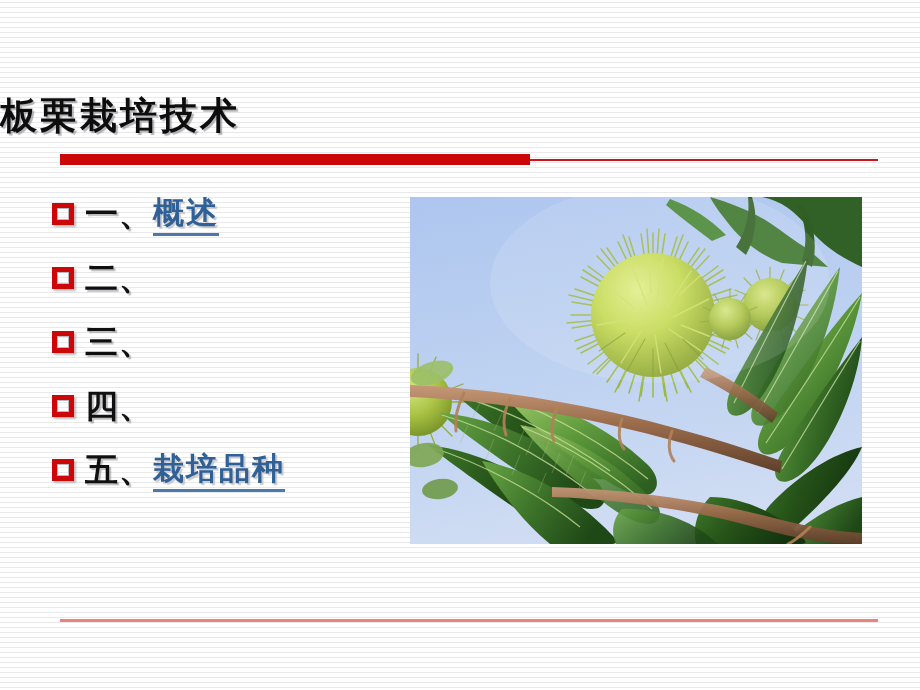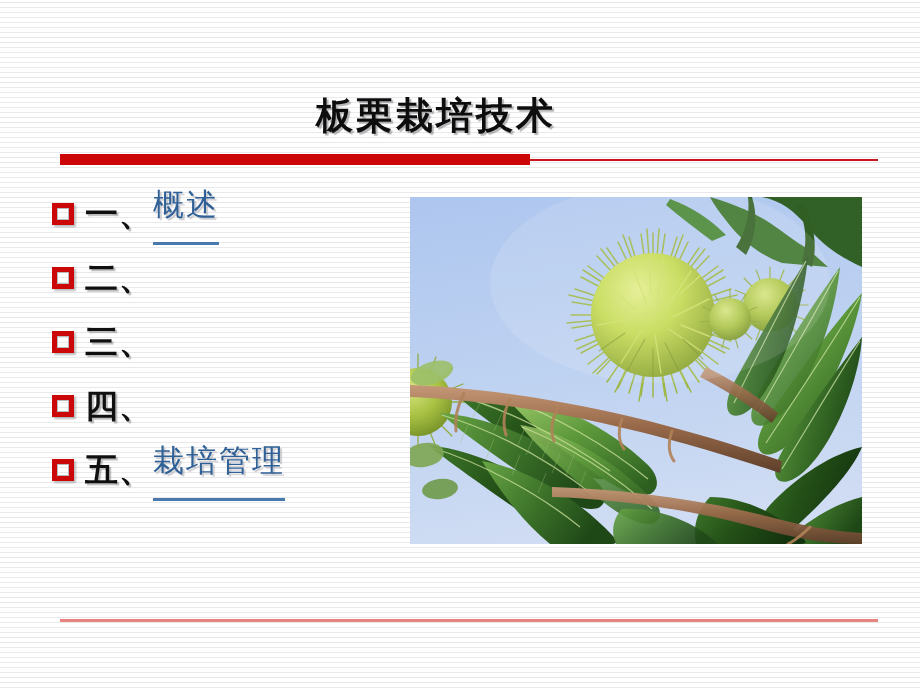--- a/index.html
+++ b/index.html
@@ -31,21 +31,20 @@
         #ffffff 5px
     );
   }
 
   
   #title-block {
     position: absolute;
     left: 0;
     top: 92px;
     width: 872px;
-    text-align: center;
   }
   #slide-title {
     display: inline-block;
     font-family: "DejaVu Serif", "Liberation Serif", serif;
     font-size: 37px;
     font-weight: bold;
     line-height: 46px;
     color: #0d0d0d;
     letter-spacing: 3px;
     text-shadow: 2px 2px 1px rgba(120,120,125,0.55);
@@ -107,27 +106,27 @@
     line-height: 40px;
     color: #101010;
     letter-spacing: 1px;
     text-shadow: 2px 2px 1px rgba(125,125,130,0.5);
   }
 
   .toc-link {
     flex: 0 0 auto;
     font-family: "DejaVu Serif", "Liberation Serif", serif;
     font-size: 31px;
-    font-weight: normal;
+    font-weight: bold;
     line-height: 40px;
     color: #2f6096;
     letter-spacing: 2px;
     text-decoration: none;
     border-bottom: 3px solid #4a7aab;
-    padding-bottom: 18px;
+    padding-bottom: 1px;
     text-shadow: 2px 2px 1px rgba(175,175,182,0.65);
     cursor: pointer;
   }
 
   
   #photo-frame {
     position: absolute;
     left: 410px;
     top: 197px;
     width: 452px;
@@ -185,21 +184,21 @@
     </li>
 
     <li class="toc-item">
       <span class="toc-bullet"></span>
       <span class="toc-number">四、</span>
     </li>
 
     <li class="toc-item">
       <span class="toc-bullet"></span>
       <span class="toc-number">五、</span>
-      <a class="toc-link" href="#">栽培管理</a>
+      <a class="toc-link" href="#">栽培品种</a>
     </li>
 
   </ul>
 
   <div id="photo-frame">
     <svg id="photo-canvas" viewBox="0 0 452 347" preserveAspectRatio="none">
       <defs>
         <linearGradient id="skyGrad" x1="0" y1="0" x2="0.2" y2="1">
           <stop offset="0%" stop-color="#aec6ef"></stop>
           <stop offset="55%" stop-color="#bed2f1"></stop>

